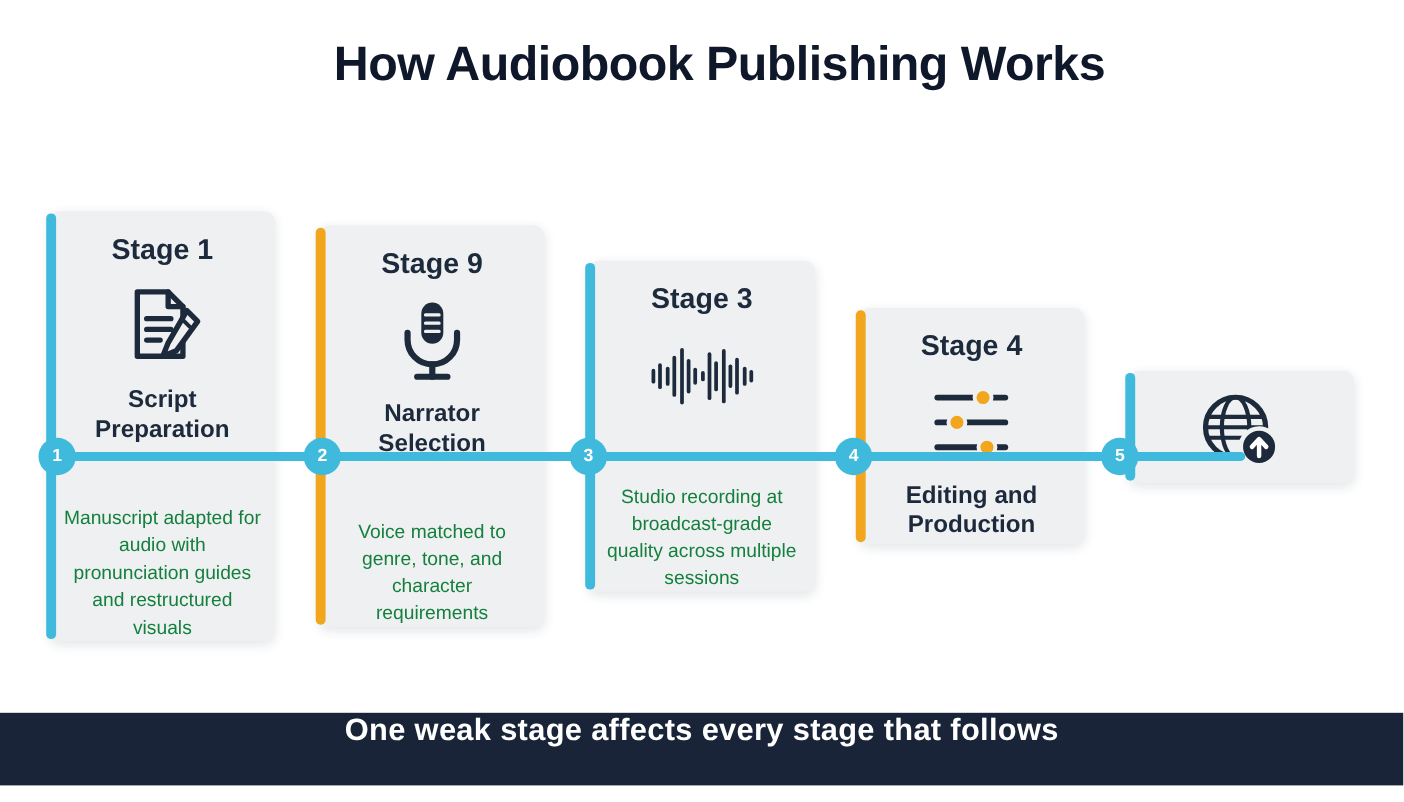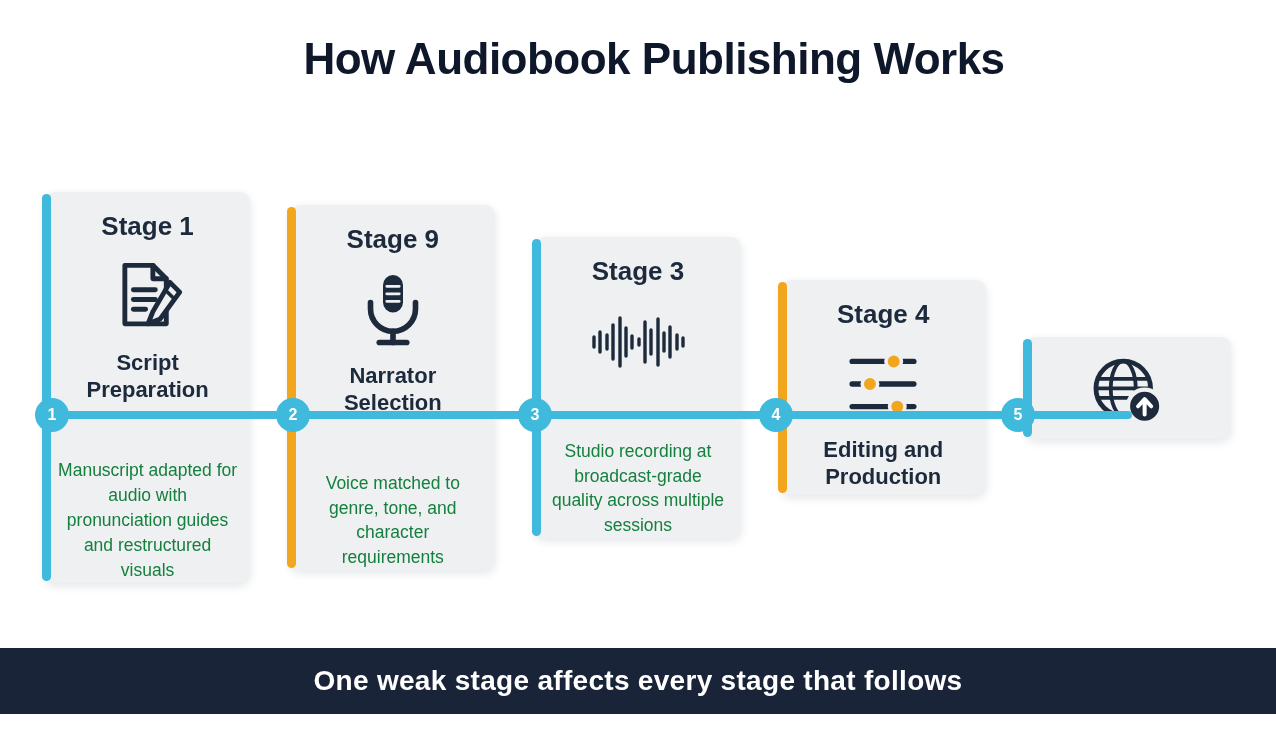--- a/index.html
+++ b/index.html
@@ -35,21 +35,21 @@
     color:#ffffff; font-size:16px; font-weight:700;
   }
   .tl-node-1 { left:35px; }
   .tl-node-2 { left:276px; }
   .tl-node-3 { left:518px; }
   .tl-node-4 { left:759px; }
   .tl-node-5 { left:1001px; }
 
   .banner {
     position:absolute; left:0; top:648px; width:100%; height:66px;
-    background:#1a2438; display:flex; align-items:center; justify-content:center; z-index:7;
+    background:#1a2438; display:flex; justify-content:center; z-index:7;
   }
   .banner-text { color:#ffffff; font-size:28px; font-weight:600; letter-spacing:0.3px; }
 
   svg { display:block; }
 </style>
 </head>
 <body>
 
 <div class="stage-wrap">
 

